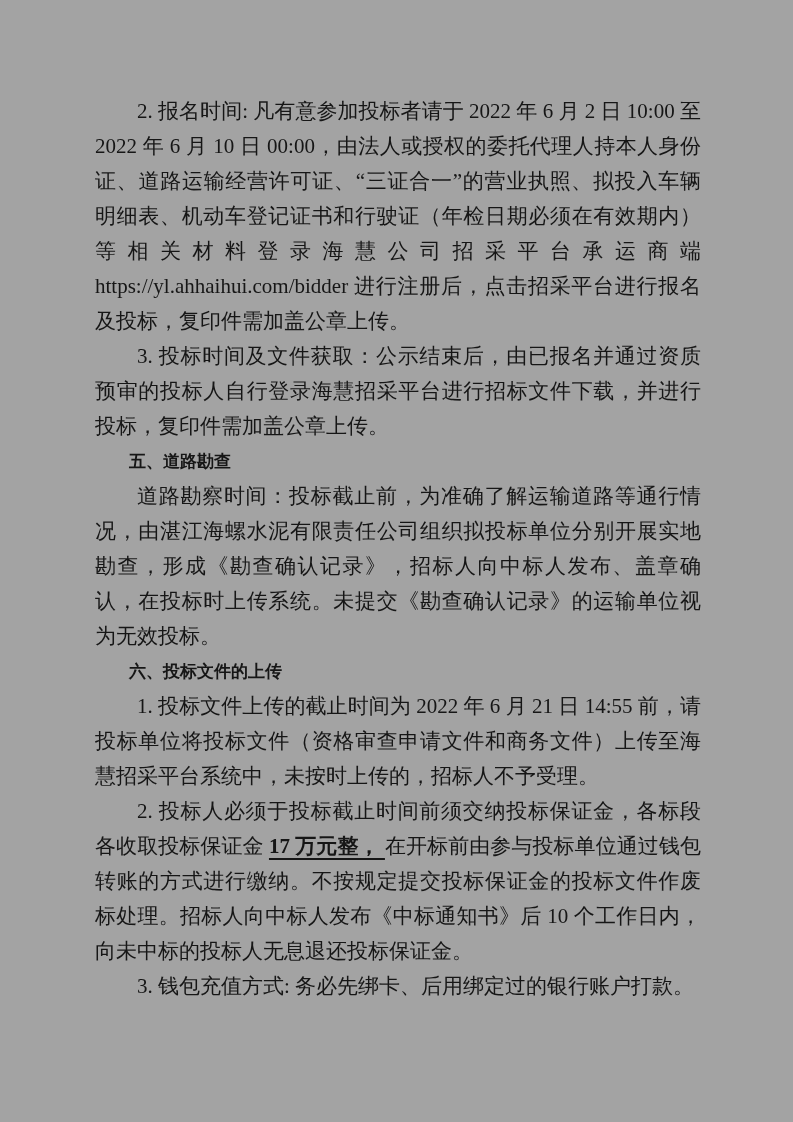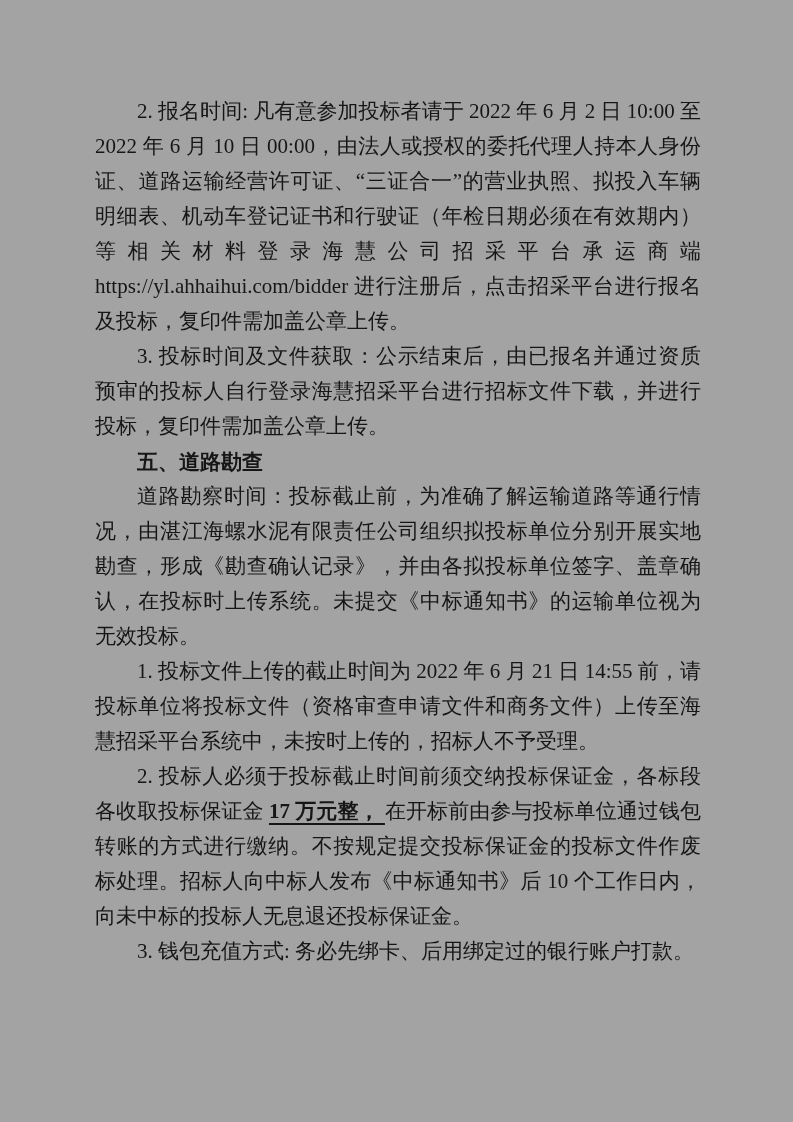--- a/index.html
+++ b/index.html
@@ -28,37 +28,38 @@
     text-align-last: left;
   }
   .para {
     margin: 0;
     text-indent: 2em;
   }
   .heading {
     margin: 0;
     text-indent: 2em;
     font-weight: bold;
-    font-size: 21px;
+    font-size: 17px;
     font-family: "Liberation Sans", "DejaVu Sans", sans-serif;
     text-align: left;
   }
   .emph {
     font-weight: bold;
     text-decoration: underline;
     text-decoration-thickness: 2px;
     text-underline-offset: 5px;
   }
 </style>
 </head>
 <body>
 
 <div class="page">
   <div class="content">
     <p class="para">2. 报名时间: 凡有意参加投标者请于 2022 年 6 月 2 日 10:00 至 2022 年 6 月 10 日 00:00，由法人或授权的委托代理人持本人身份证、道路运输经营许可证、“三证合一”的营业执照、拟投入车辆明细表、机动车登记证书和行驶证（年检日期必须在有效期内）等相关材料登录海慧公司招采平台承运商端 https://yl.ahhaihui.com/bidder 进行注册后，点击招采平台进行报名及投标，复印件需加盖公章上传。</p>
     <p class="para">3. 投标时间及文件获取：公示结束后，由已报名并通过资质预审的投标人自行登录海慧招采平台进行招标文件下载，并进行投标，复印件需加盖公章上传。</p>
     <h2 class="heading">五、道路勘查</h2>
-    <p class="para">道路勘察时间：投标截止前，为准确了解运输道路等通行情况，由湛江海螺水泥有限责任公司组织拟投标单位分别开展实地勘查，形成《勘查确认记录》，并由各拟投标单位签字、盖章确认，在投标时上传系统。未提交《中标通知书》的运输单位视为无效投标。</p>
+    <p class="para">道路勘察时间：投标截止前，为准确了解运输道路等通行情况，由湛江海螺水泥有限责任公司组织拟投标单位分别开展实地勘查，形成《勘查确认记录》，招标人向中标人发布、盖章确认，在投标时上传系统。未提交《勘查确认记录》的运输单位视为无效投标。</p>
+    <h2 class="heading">六、投标文件的上传</h2>
     <p class="para">1. 投标文件上传的截止时间为 2022 年 6 月 21 日 14:55 前，请投标单位将投标文件（资格审查申请文件和商务文件）上传至海慧招采平台系统中，未按时上传的，招标人不予受理。</p>
     <p class="para"><span>2. 投标人必须于投标截止时间前须交纳投标保证金，各标段各收取投标保证金 </span><span class="emph">17 万元整， </span><span>在开标前由参与投标单位通过钱包转账的方式进行缴纳。不按规定提交投标保证金的投标文件作废标处理。招标人向中标人发布《中标通知书》后 10 个工作日内，向未中标的投标人无息退还投标保证金。</span></p>
     <p class="para">3. 钱包充值方式: 务必先绑卡、后用绑定过的银行账户打款。</p>
   </div>
 </div>
 
 </body></html>

